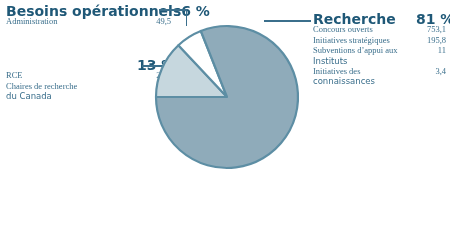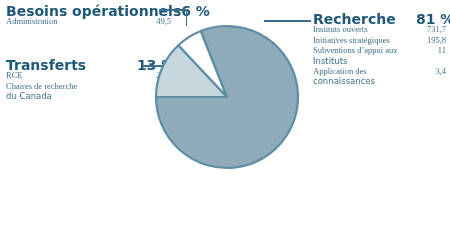--- a/index.html
+++ b/index.html
@@ -141,21 +141,20 @@
       <span class="lb-val">6 %</span>
     </div>
     <div class="lb-row lb-sub">
       <span class="lb-name">Administration</span>
       <span class="lb-val">49,5</span>
     </div>
   </div>
 
   <div class="label-block" id="blk-transferts">
     <div class="lb-row lb-head">
-      <span class="lb-name">Transferts</span>
       <span class="lb-val">13 %</span>
     </div>
     <div class="lb-row lb-sub">
       <span class="lb-name">RCE</span>
       <span class="lb-val">27,5</span>
     </div>
     <div class="lb-row lb-sub">
       <span class="lb-name">Chaires de recherche</span>
       <span class="lb-val">82,2</span>
     </div>
@@ -164,37 +163,37 @@
       <span class="lb-val"></span>
     </div>
   </div>
 
   <div class="label-block" id="blk-recherche">
     <div class="lb-row lb-head">
       <span class="lb-name">Recherche</span>
       <span class="lb-val">81 %</span>
     </div>
     <div class="lb-row lb-sub">
-      <span class="lb-name">Instituts ouverts</span>
-      <span class="lb-val">731,7</span>
+      <span class="lb-name">Concours ouverts</span>
+      <span class="lb-val">753,1</span>
     </div>
     <div class="lb-row lb-sub">
       <span class="lb-name">Initiatives stratégiques</span>
       <span class="lb-val">195,8</span>
     </div>
     <div class="lb-row lb-sub">
       <span class="lb-name">Subventions d’appui aux</span>
       <span class="lb-val">11</span>
     </div>
     <div class="lb-row lb-cont">
       <span class="lb-name">Instituts</span>
       <span class="lb-val"></span>
     </div>
     <div class="lb-row lb-sub">
-      <span class="lb-name">Application des</span>
+      <span class="lb-name">Initiatives des</span>
       <span class="lb-val">3,4</span>
     </div>
     <div class="lb-row lb-cont">
       <span class="lb-name">connaissances</span>
       <span class="lb-val"></span>
     </div>
   </div>
 
   <div class="leader" id="leader-besoins-h"></div>
   <div class="leader" id="leader-besoins-v"></div>

